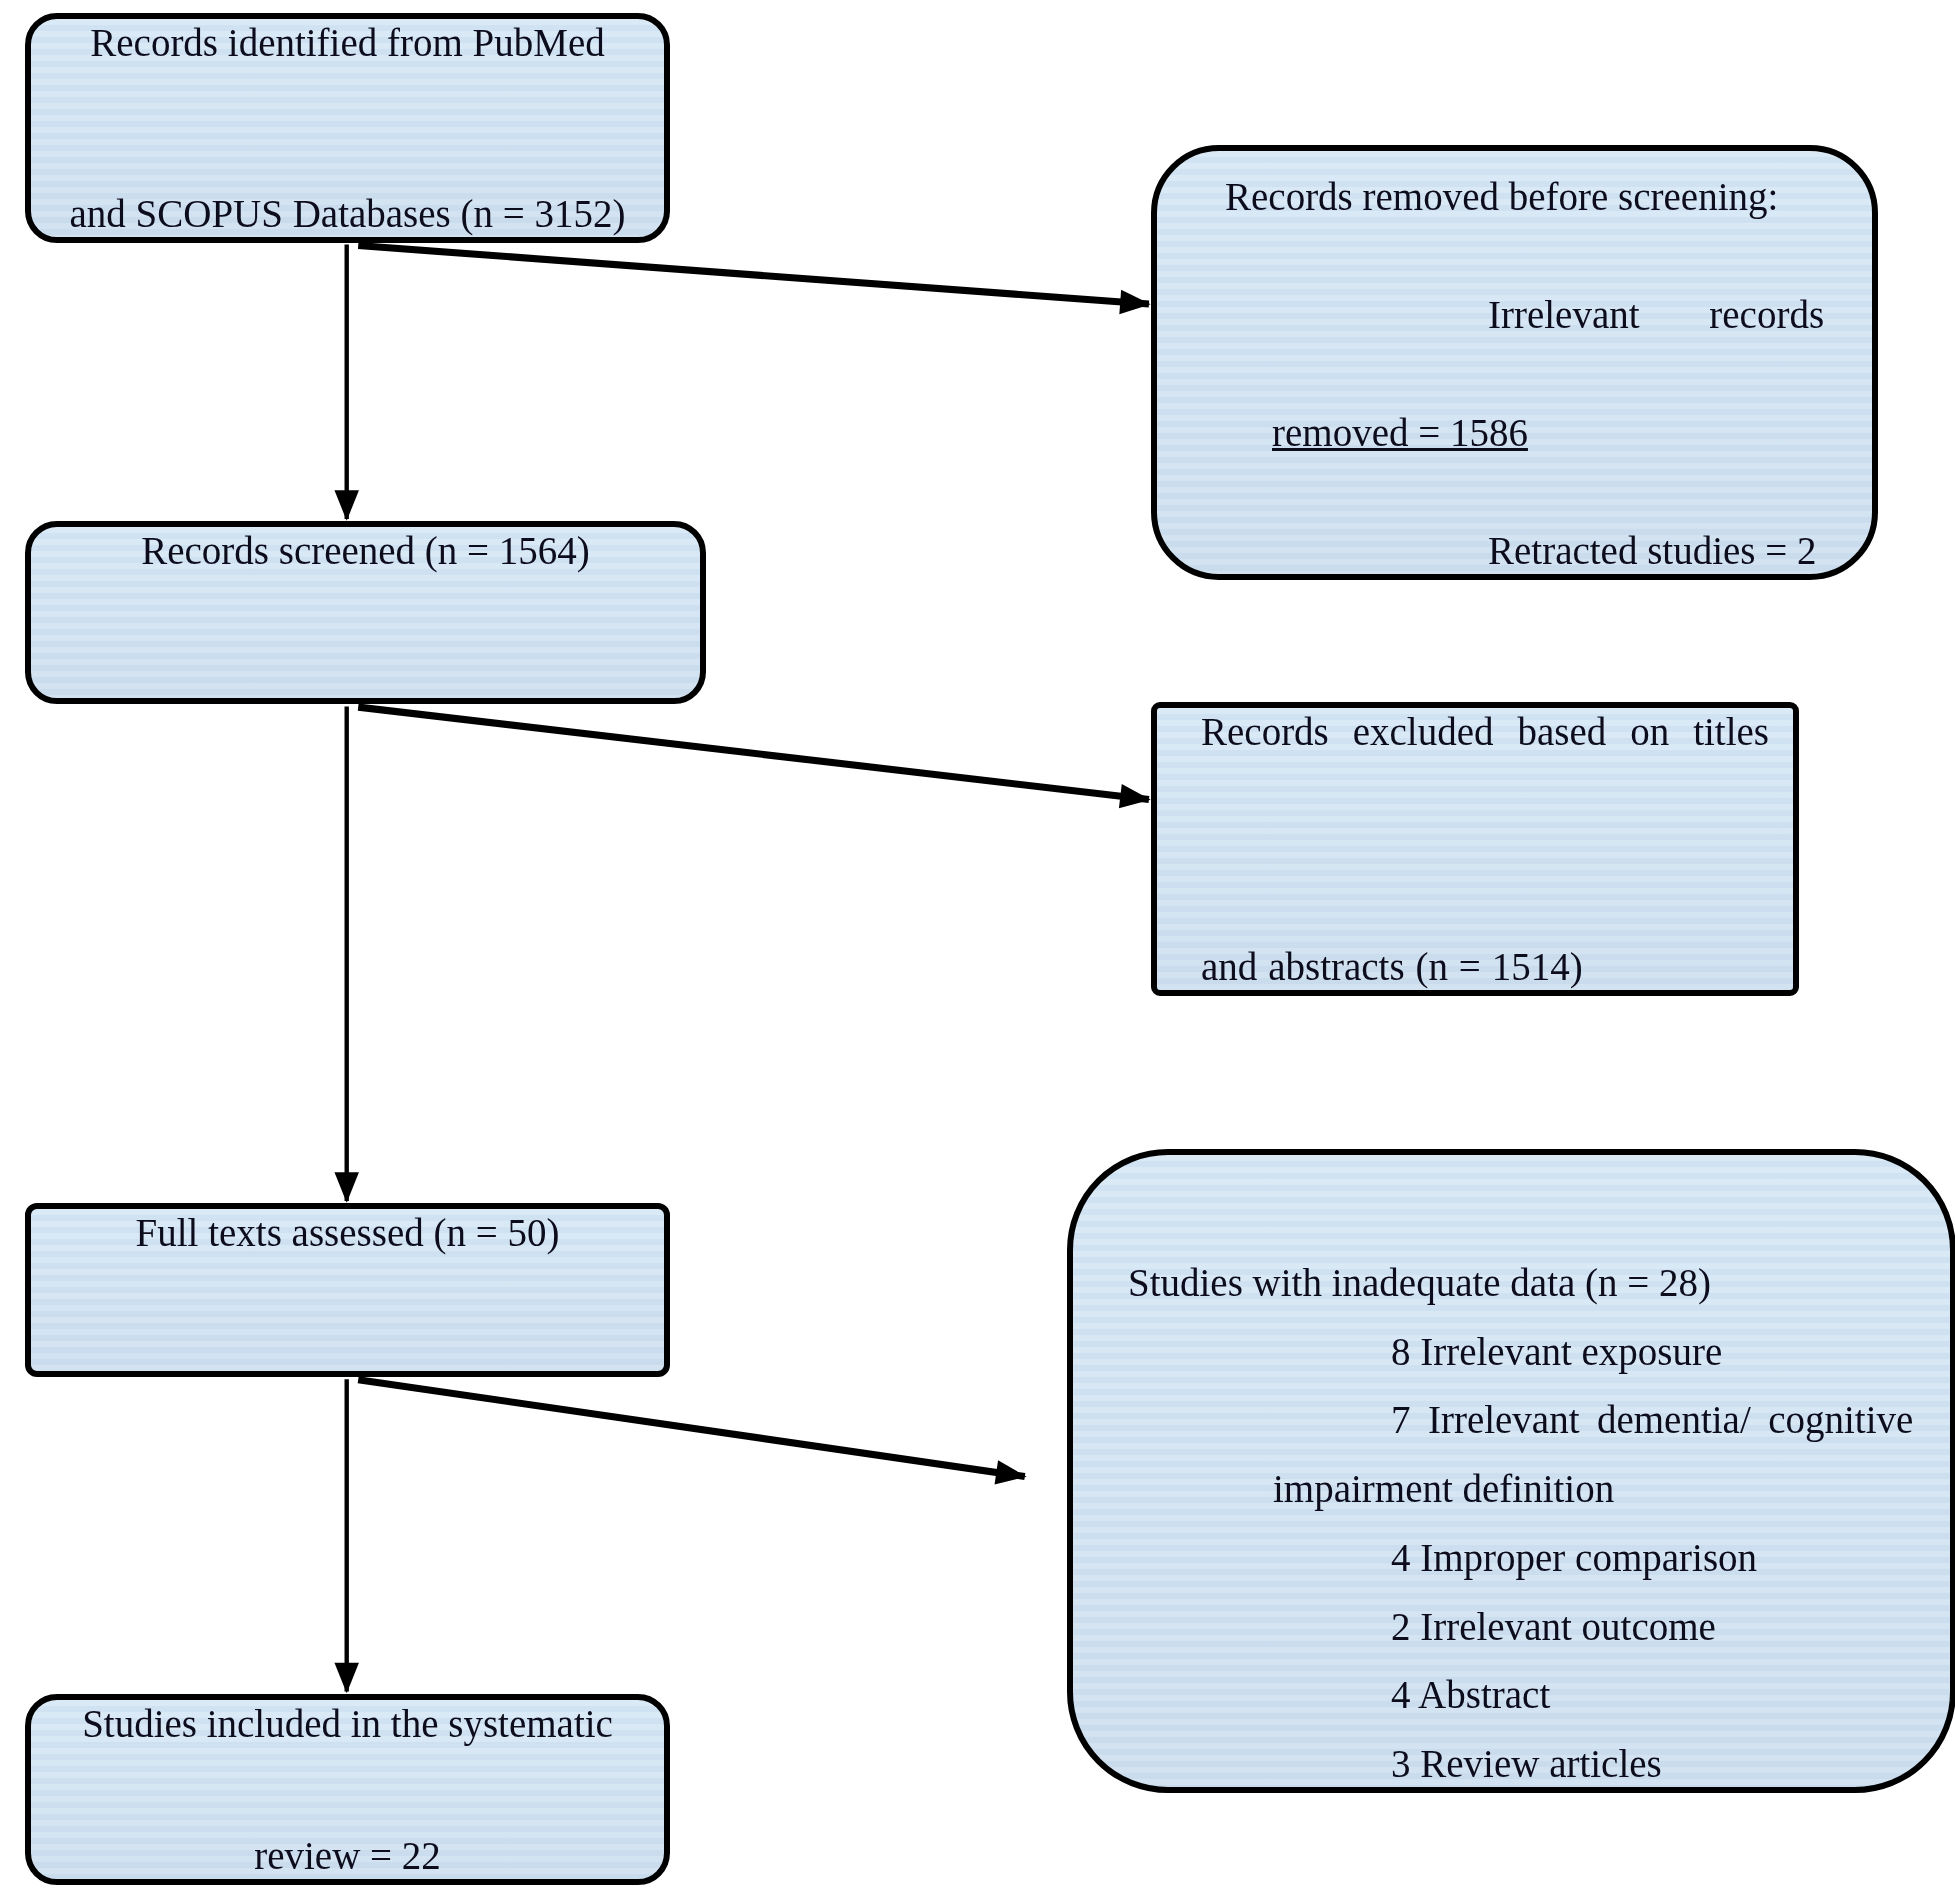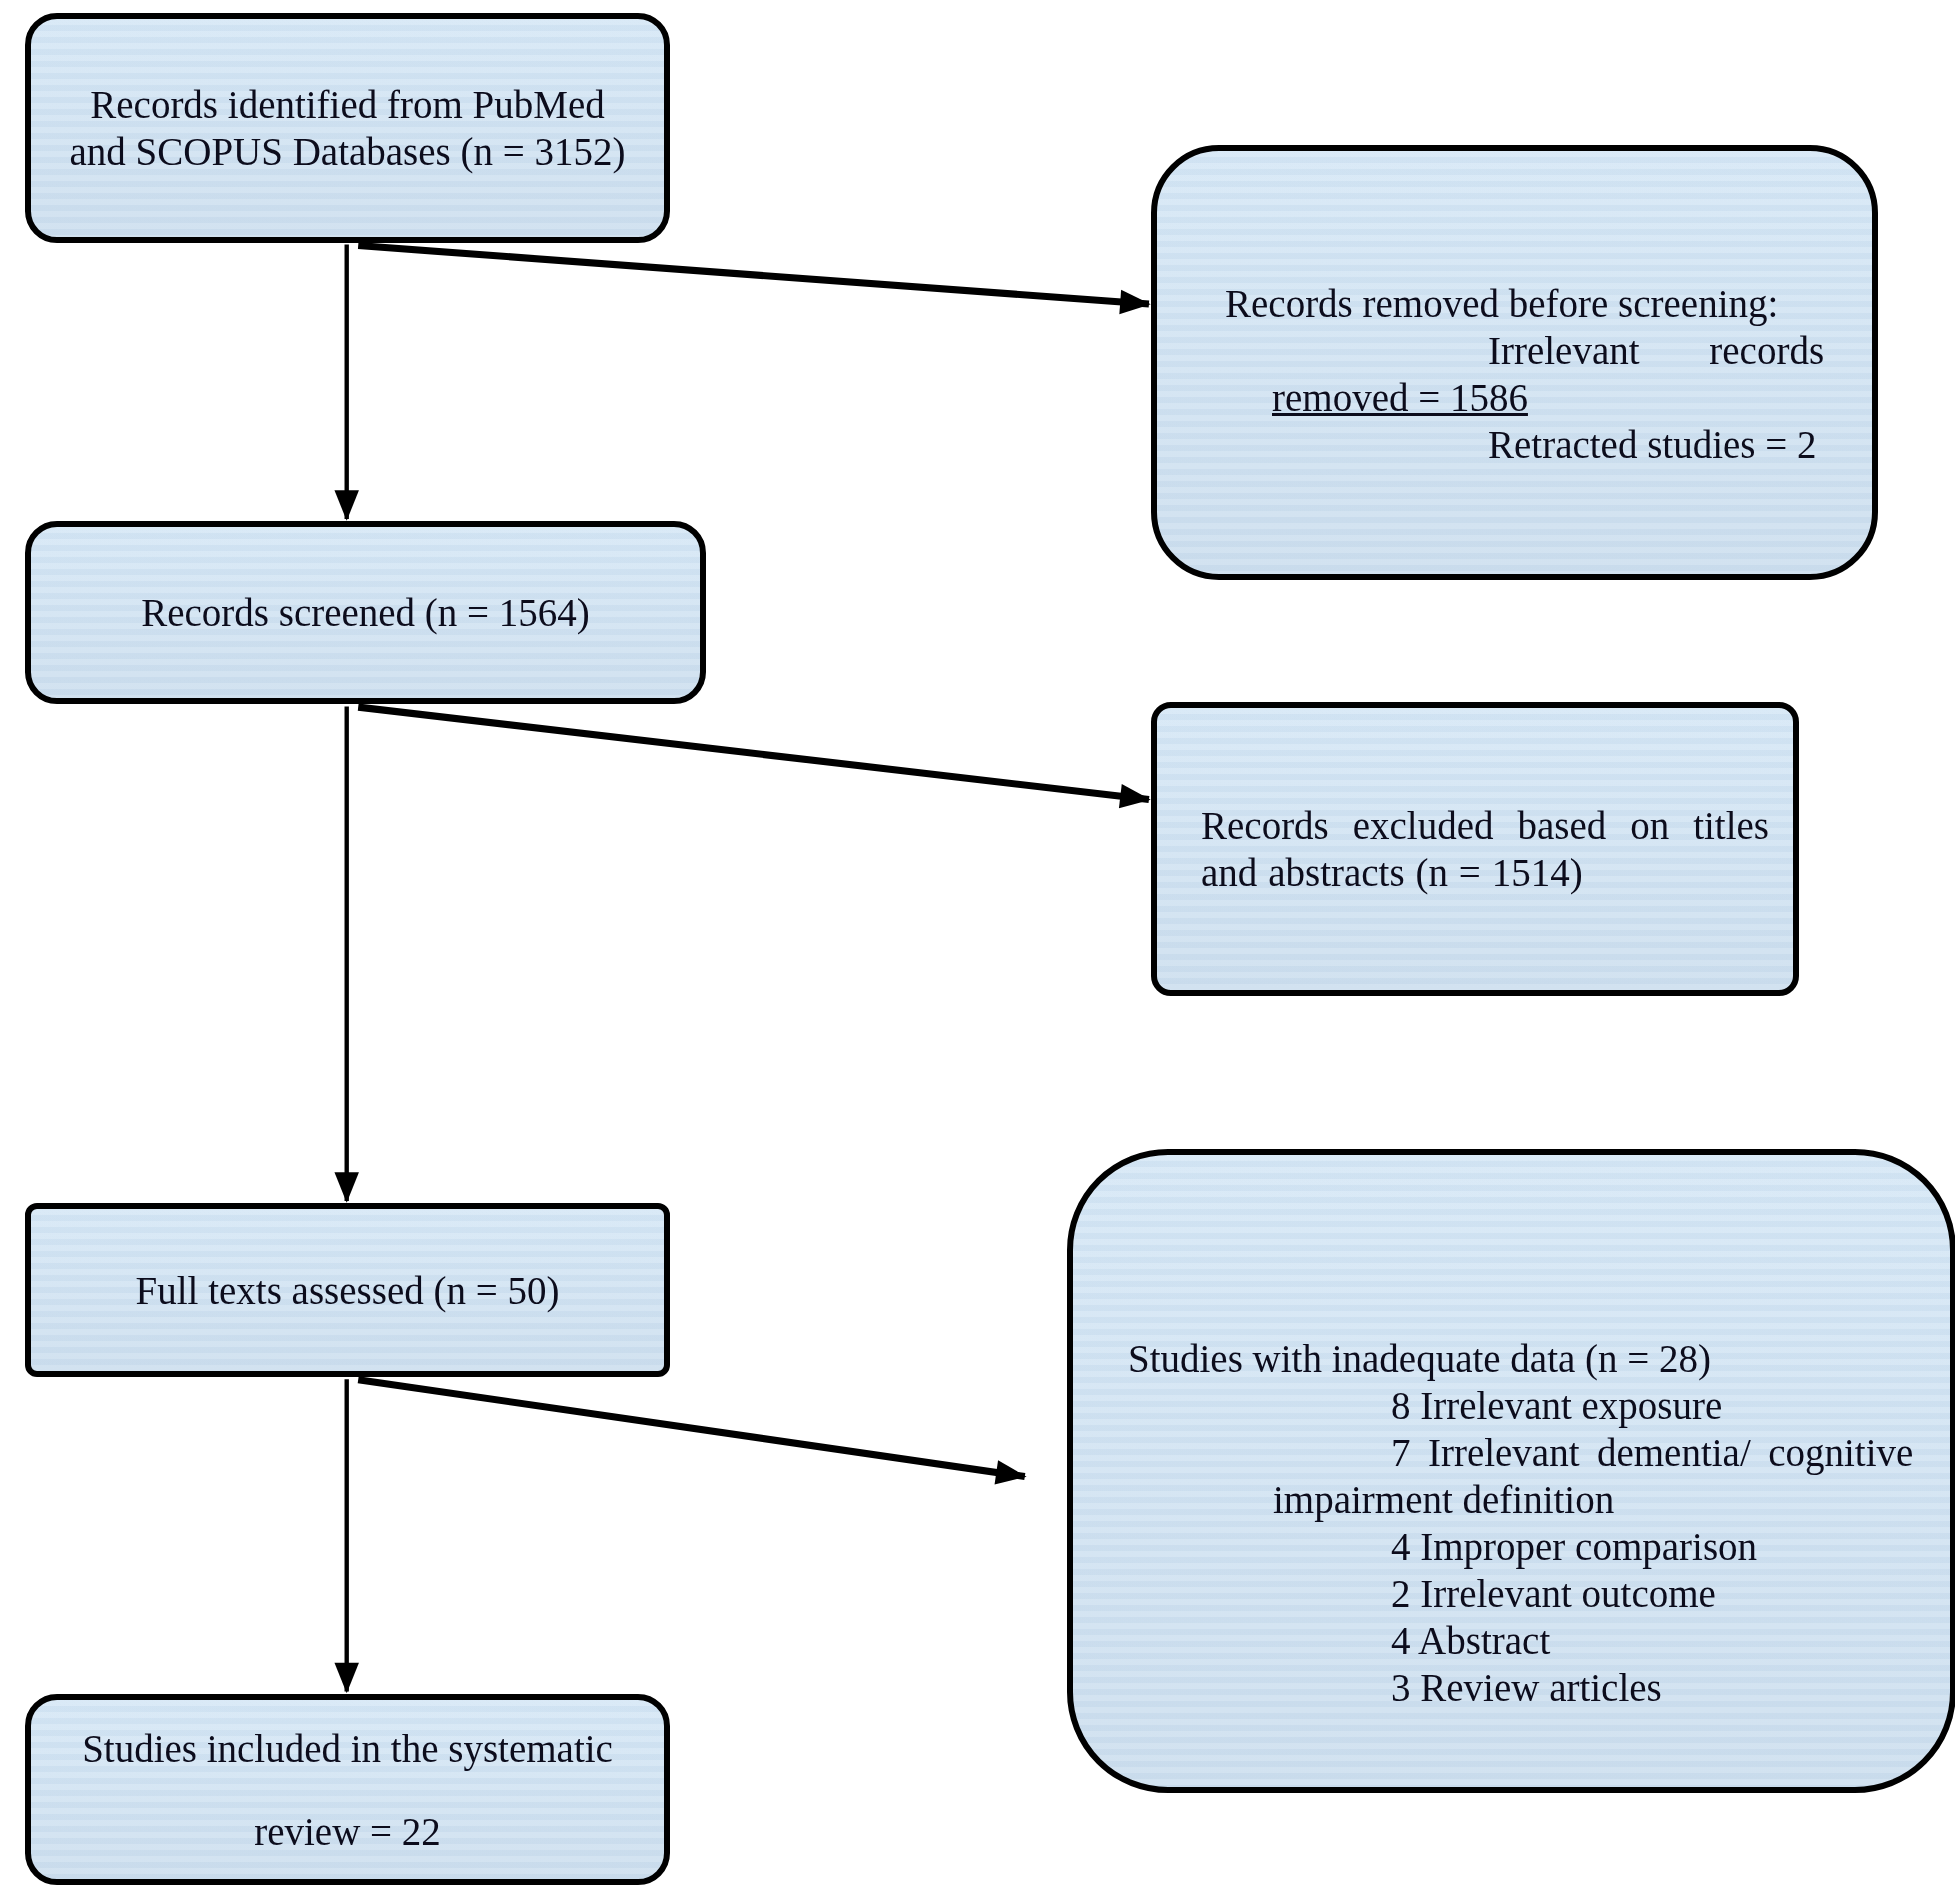--- a/index.html
+++ b/index.html
@@ -7,36 +7,36 @@
     position:relative;width:1955px;height:1902px;background:#ffffff;overflow:hidden;
     font-family:"Liberation Serif", serif;color:#0c0c1c;
   }
   svg.arrow-layer{position:absolute;left:0;top:0;width:1955px;height:1902px;z-index:1;}
   .box{
     position:absolute;box-sizing:border-box;z-index:2;
     border:6px solid #000000;
     background-image:
       repeating-linear-gradient(180deg, rgba(255,255,255,0.07) 0 6px, rgba(130,165,200,0.08) 6px 12px),
       linear-gradient(180deg,#d7e8f6 0%,#cfe0ef 100%);
-    display:flex;flex-direction:column;justify-content:center;
+    display:flex;flex-direction:column;justify-content:space-between;
     font-size:39px;line-height:47px;
   }
   .box .tline{white-space:nowrap;}
   .centered{text-align:center;}
 
   
   .b-identified{left:25px;top:12.6px;width:645px;height:230px;border-radius:32px;}
   .b-screened{left:25px;top:521px;width:681px;height:183px;border-radius:32px;}
   .b-fulltexts{left:25px;top:1203px;width:645px;height:174px;border-radius:12px;}
   .b-included{left:25px;top:1694px;width:645px;height:191px;border-radius:32px;gap:36px;}
 
   
   .b-removed{left:1151px;top:145px;width:727px;height:435px;border-radius:68px;
              padding:22px 52px 0 52px;}
-  .b-excluded{left:1151px;top:702px;width:648px;height:294px;border-radius:20px;
+  .b-excluded{left:1151px;top:702px;width:648px;height:294px;border-radius:9px;
              padding:0 44px;}
   .b-inadequate{left:1027px;top:1149px;width:889px;height:644px;border-radius:101px;
              padding:104px 55px 0 55px;margin-left:40px;}
 
   
   .b-removed .l1{margin-left:16px;}
   .b-removed .l2{margin-left:279px;word-spacing:60px;}
   .b-removed .l3{margin-left:63px;text-decoration:underline;}
   .b-removed .l4{margin-left:279px;}
 

